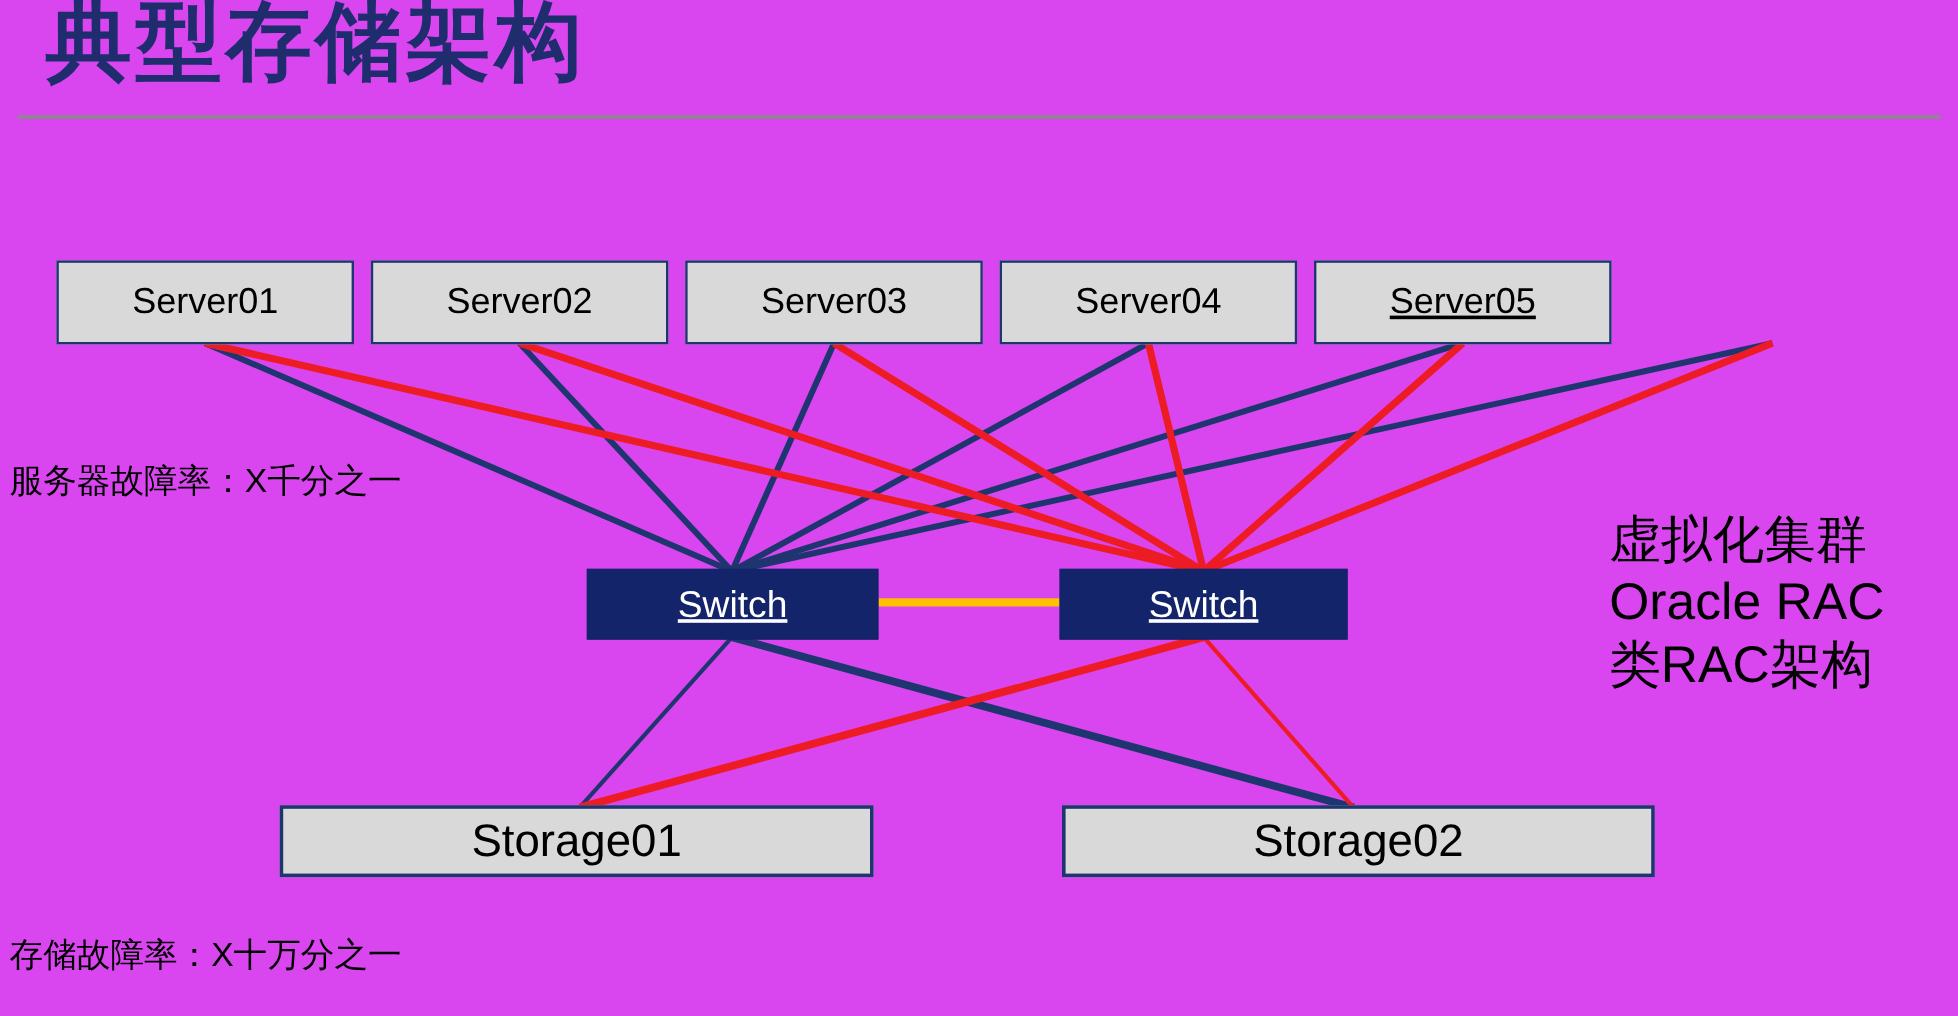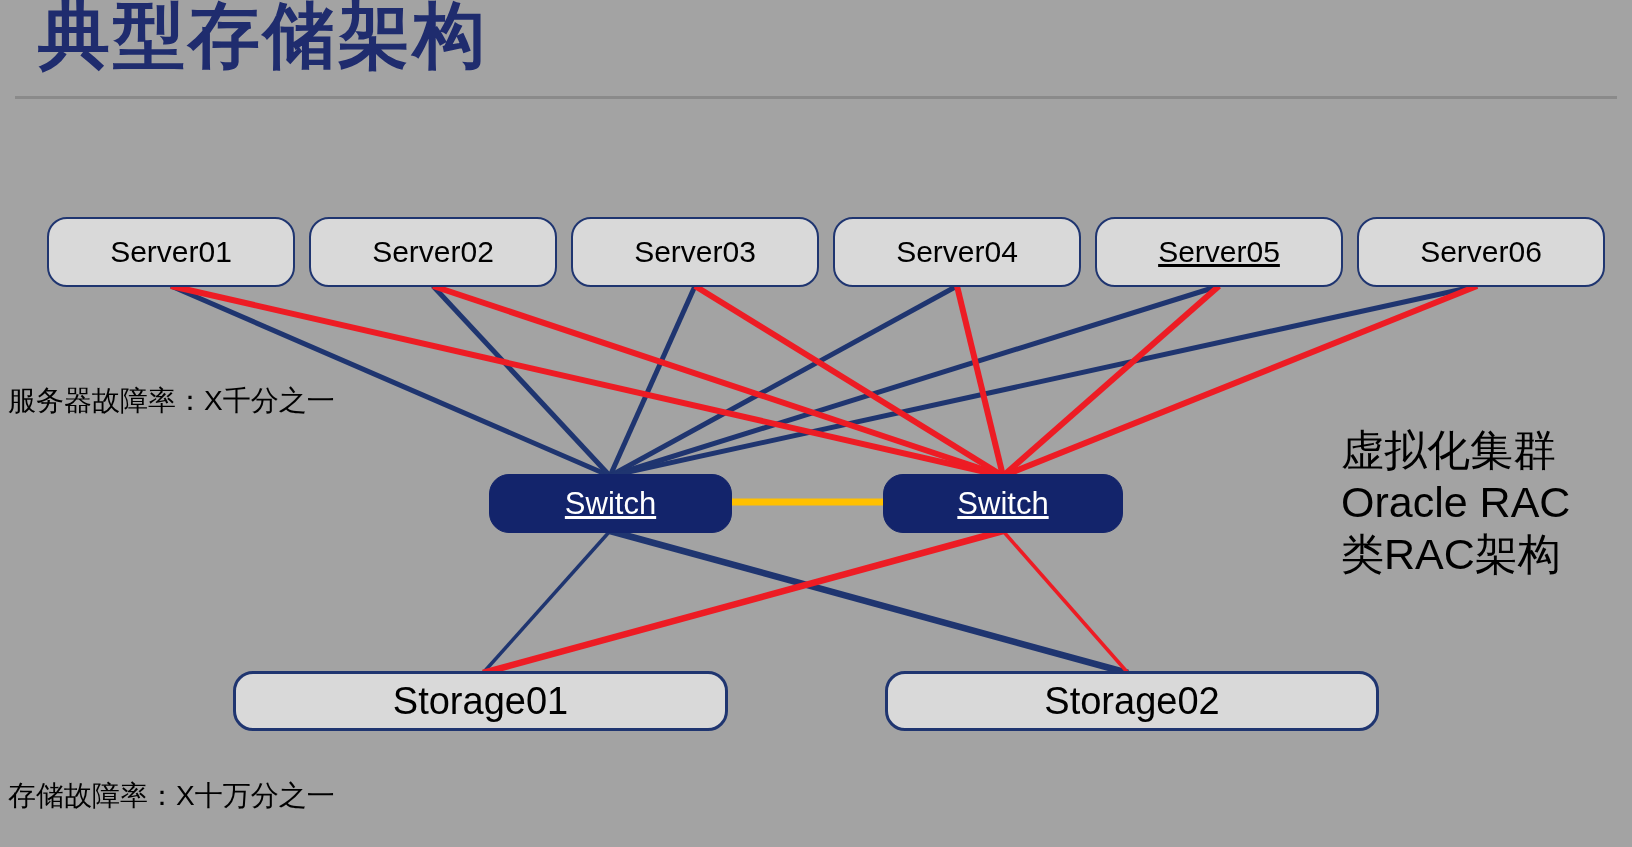--- a/index.html
+++ b/index.html
@@ -1,26 +1,26 @@
 <!DOCTYPE html>
 <html><head>
 <meta charset="utf-8">
 <style>
   html,body{margin:0;padding:0;background:#ffffff;}
   body{font-family:"Liberation Sans", sans-serif;}
-  .slide{position:relative;width:1632px;height:847px;background:#a3a3a3;overflow:hidden;}
+  .slide{position:relative;width:1632px;height:847px;background:#d946ef;overflow:hidden;}
 
   .title{position:absolute;left:38px;top:-6px;font-size:72px;font-weight:bold;
          color:#1f2c6e;letter-spacing:3px;line-height:1.15;}
   .divider{position:absolute;left:15px;top:96px;width:1602px;height:3px;background:#8a8a8a;}
 
   .wires{position:absolute;left:0;top:0;width:1632px;height:847px;}
 
   .node{position:absolute;display:flex;align-items:center;justify-content:center;
-        box-sizing:border-box;text-align:center;border-radius:20px;}
+        box-sizing:border-box;text-align:center;}
   .server{top:217px;width:248px;height:70px;background:#d9d9d9;
           border:2px solid #1f3570;font-size:30px;color:#000;}
   .switch{top:474px;height:59px;background:#13246b;border:1px solid #13246b;
           font-size:31px;color:#ffffff;text-decoration:underline;}
   .storage{top:671px;height:60px;background:#d9d9d9;
            border:3px solid #1f3570;font-size:38px;color:#000;}
 
   .s1{left:47px;}  .s2{left:309px;} .s3{left:571px;text-align:right;}
   .s4{left:833px;} .s5{left:1095px;text-decoration:underline;}.s6{left:1357px;}
   .sw-a{left:489px;width:243px;}
@@ -84,23 +84,20 @@
     </div>
   <div class="node server s3">
       <span>Server03</span>
     </div>
   <div class="node server s4">
       <span>Server04</span>
     </div>
   <div class="node server s5">
       <span>Server05</span>
     </div>
-  <div class="node server s6">
-      <span>Server06</span>
-    </div>
 
   <div class="caption caption-top">服务器故障率：X千分之一</div>
 
   <div class="node switch sw-a">
       <span>Switch</span>
     </div>
   <div class="node switch sw-b">
       <span>Switch</span>
     </div>
 

